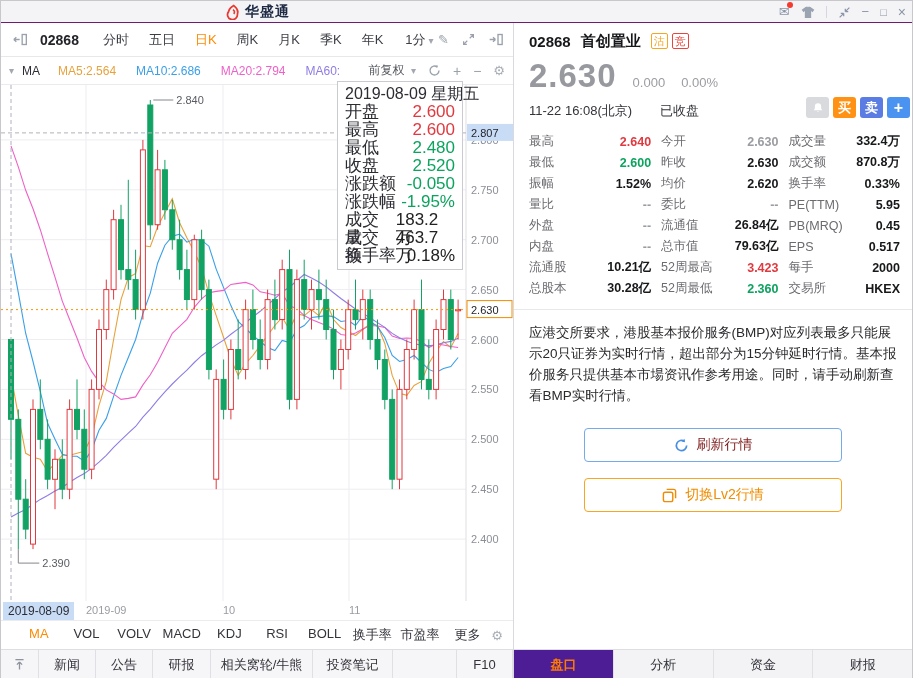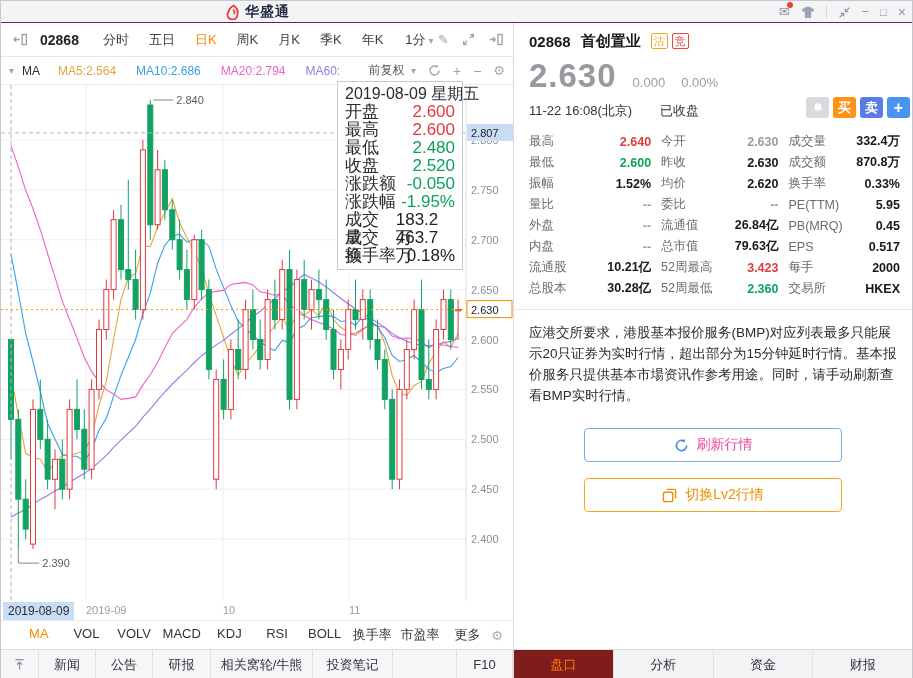--- a/index.html
+++ b/index.html
@@ -92,28 +92,28 @@
 
   .q-grid { padding:10px 12px 0 15px; display:grid; grid-template-columns:1.04fr 1fr 0.95fr; column-gap:10px; }
   .q-cell { display:flex; justify-content:space-between; align-items:center; height:21px; }
   .q-cell .l { font-size:12.5px; color:#6b6b70; white-space:nowrap; }
   .q-cell .v { font-size:12.5px; font-weight:bold; color:#17181a; }
   .q-div { height:1px; background:#e8e8ec; margin:10px 0 0 0; }
 
   .q-notice { padding:12px 15px 0 15px; font-size:13.5px; line-height:21px; color:#2b2b2e; }
 
   .q-btn { width:258px; height:34px; margin:16px auto 0 auto; border-radius:4px; background:#fff; display:flex; align-items:center; justify-content:center; gap:8px; font-size:14px; cursor:pointer; }
-  .q-btn-refresh { border:1px solid #74abe8; color:#ec4899; margin-top:22px; }
+  .q-btn-refresh { border:1px solid #74abe8; color:#7f1d1d; margin-top:22px; }
   .q-btn-lv2 { border:1px solid #f5a623; color:#f08c00; }
 
   .q-spacer { flex:1; }
   .q-tabs { height:30px; border-top:1px solid #dddde2; display:flex; background:#f3f3f5; }
   .q-tab { flex:1; display:flex; align-items:center; justify-content:center; font-size:13px; color:#33343a; border-left:1px solid #e0e0e5; cursor:pointer; }
   .q-tab:first-child { border-left:none; }
-  .q-tab.sel { background:#7f1d1d; color:#ff7a00; font-weight:normal; }
+  .q-tab.sel { background:#4c1d95; color:#ff7a00; font-weight:bold; }
 </style>
 </head>
 <body>
 
 <div class="app">
 
   <div class="titlebar">
     <div class="brand">
       <span style="display:inline-flex">
         <svg width="16" height="16" viewBox="0 0 20 20">

